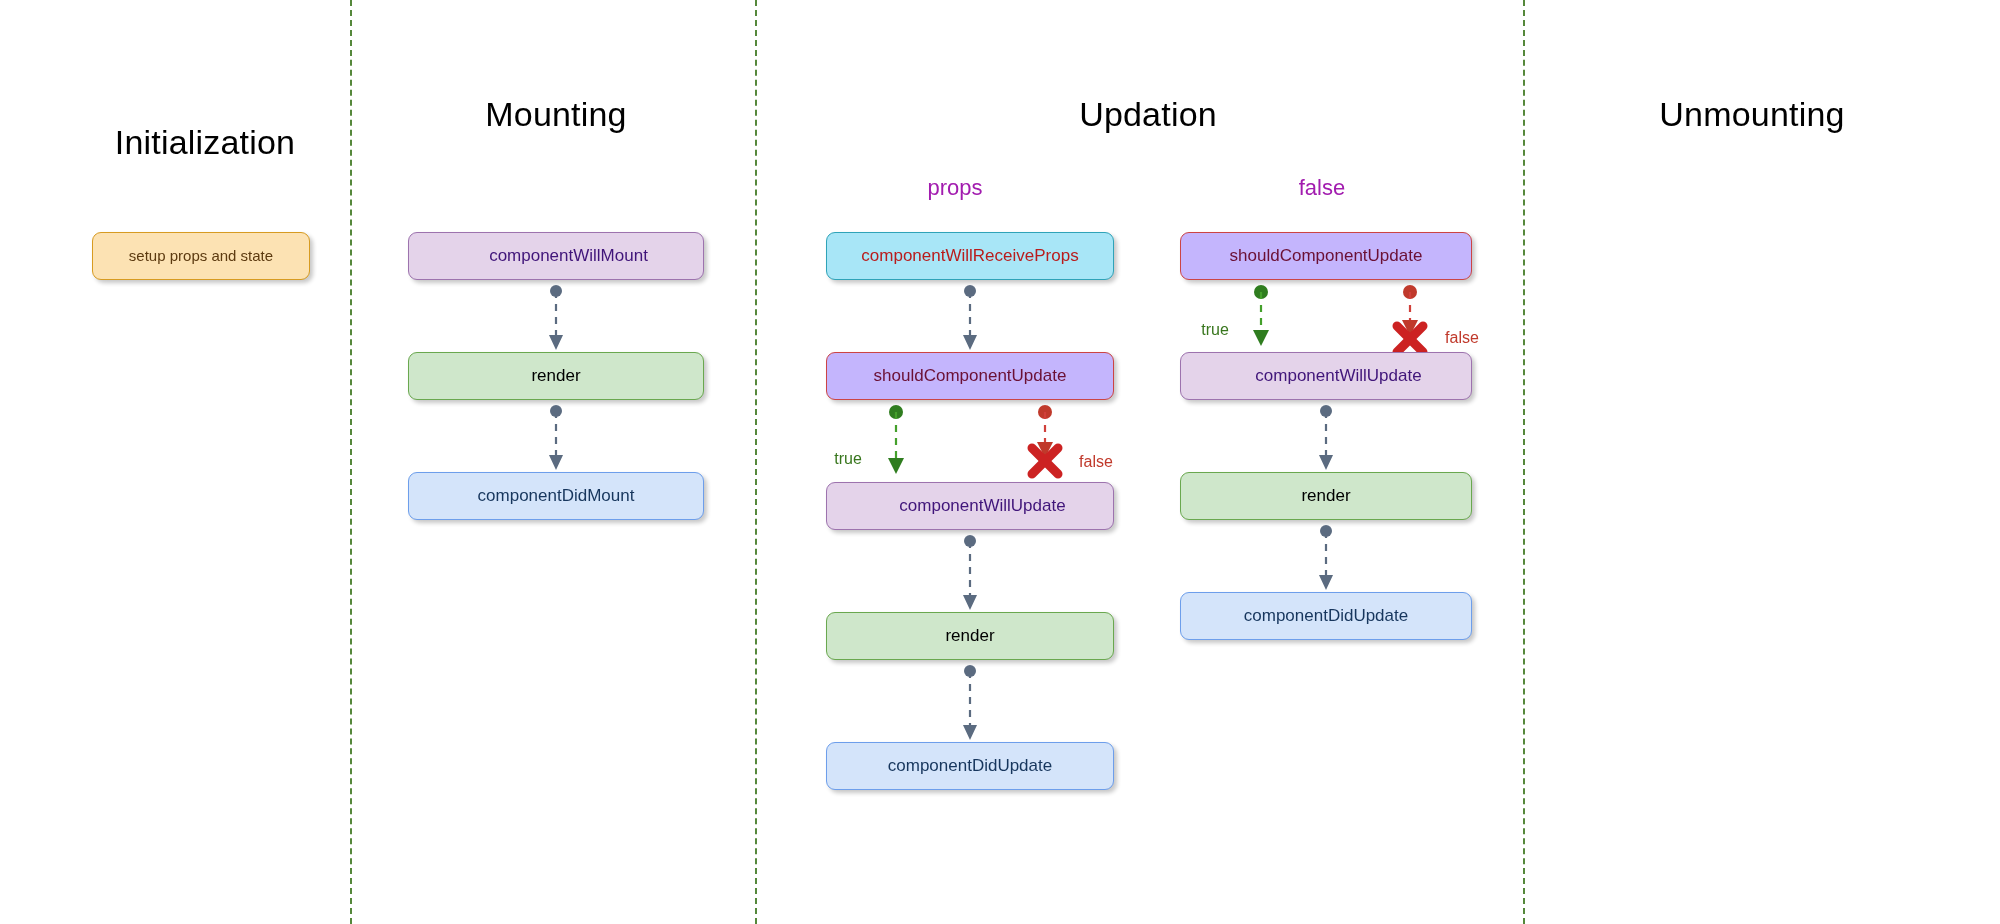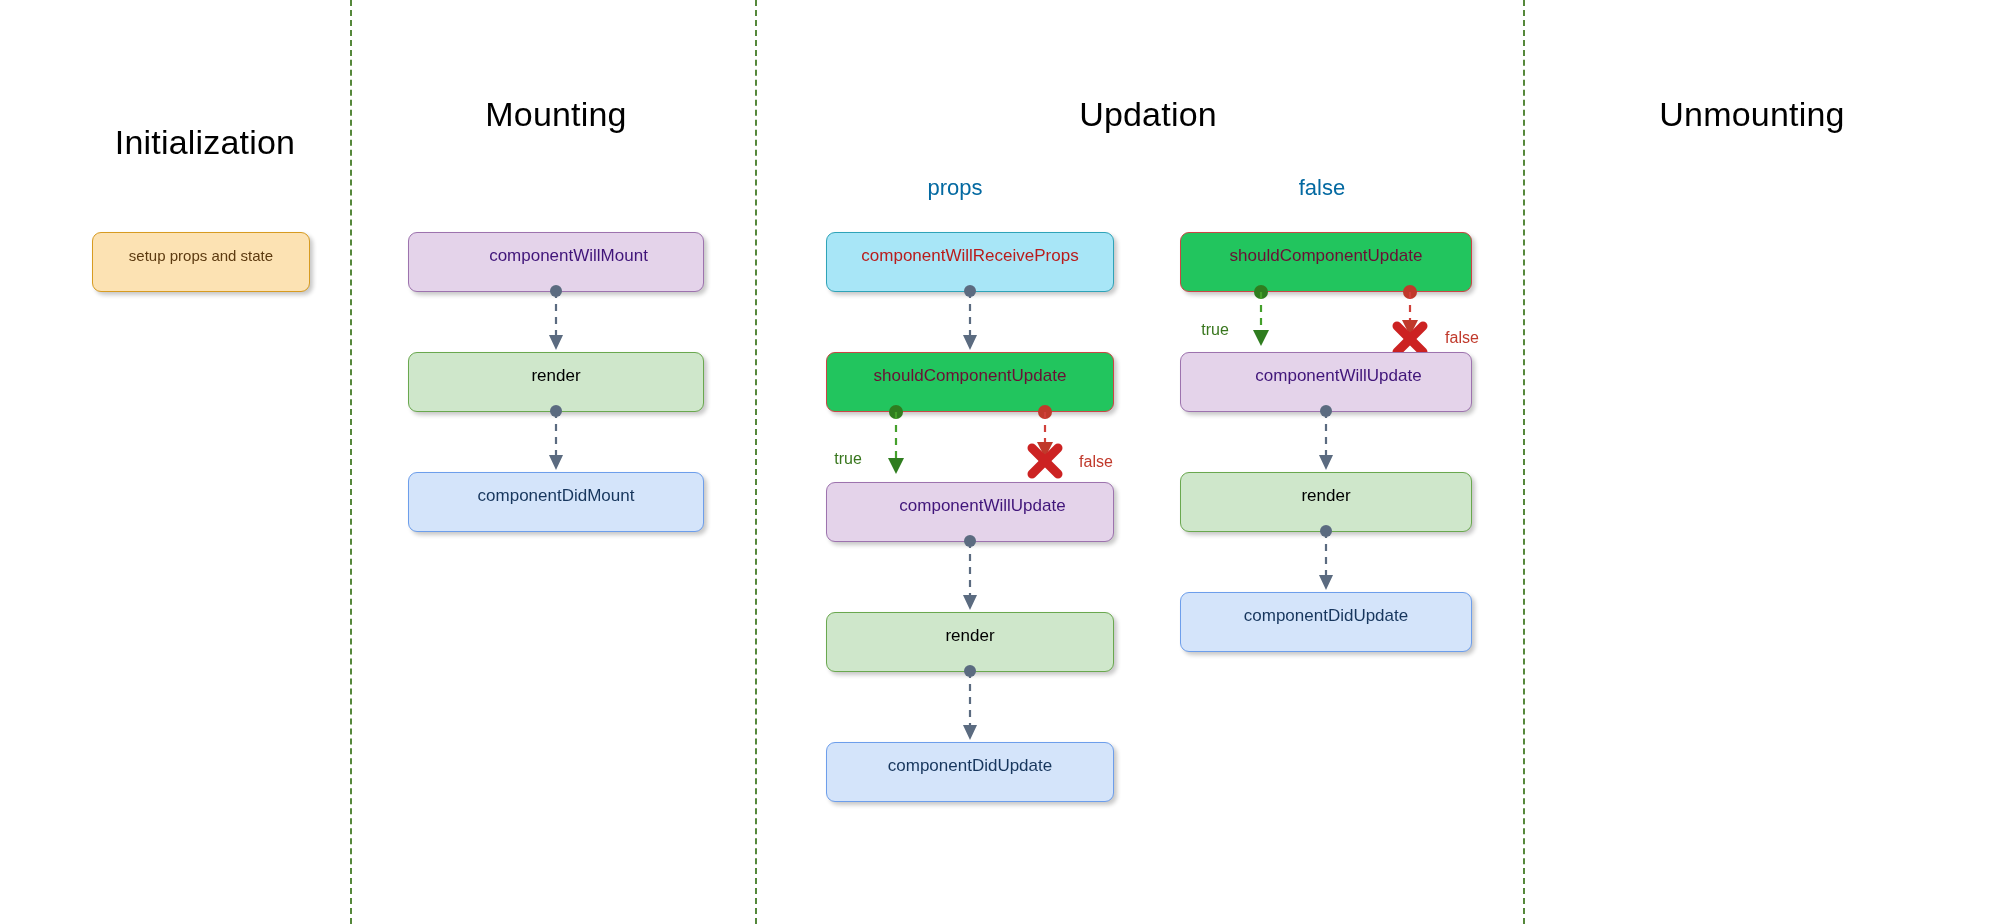--- a/index.html
+++ b/index.html
@@ -39,49 +39,49 @@
     white-space: nowrap;
     transform: translateX(-50%);
   }
 
   
   .sub-title {
     position: absolute;
     text-align: center;
     font-size: 22px;
     font-weight: 400;
-    color: #0369a1;
+    color: #a21caf;
     white-space: nowrap;
     transform: translateX(-50%);
   }
 
   
   .node {
     position: absolute;
     box-sizing: border-box;
-    height: 60px;
+    height: 48px;
     line-height: 46px;
     text-align: center;
     font-size: 17px;
     border-radius: 9px;
     border-width: 1.6px;
     border-style: solid;
     box-shadow: 3px 3px 4px rgba(0,0,0,.22);
     white-space: nowrap;
     overflow: hidden;
   }
   .node.small { font-size: 15px; }
 
   
   .n-orange { background:#fce2b3; border-color:#d79b21; color:#5c3a10; }
   .n-purple { background:#e4d3ea; border-color:#9d73ae; color:#40157a;padding-left:25px; }
   .n-green  { background:#cfe7cb; border-color:#6aa84f; color:#000000; }
   .n-blue   { background:#d4e4fa; border-color:#6d9eeb; color:#17365d; }
   .n-cyan   { background:#a8e6f7; border-color:#2fa3b8; color:#b91c1c; }
-  .n-red    { background:#22c55e; border-color:#cc4444; color:#6b1035; }
+  .n-red    { background:#c4b5fd; border-color:#cc4444; color:#6b1035; }
 
   
   .conn {
     position: absolute;
     overflow: visible;
   }
   .conn svg { display:block; overflow: visible; }
 
   
   .branch-label {

